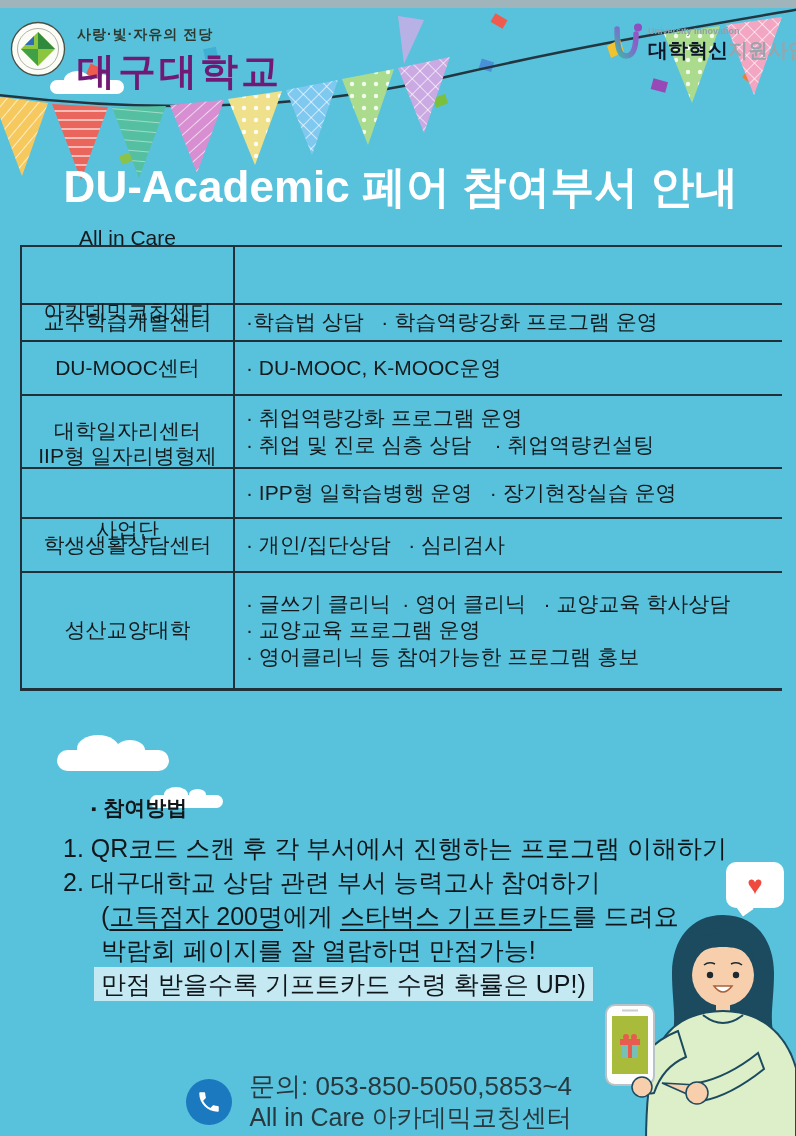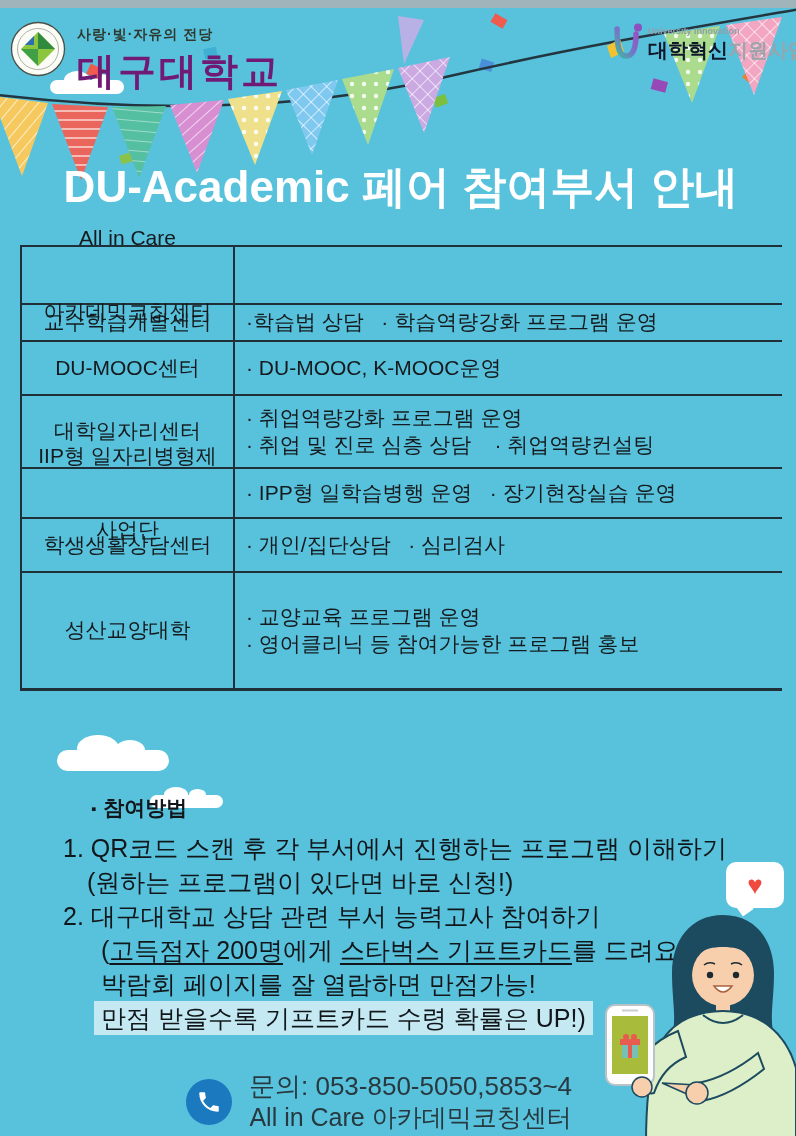--- a/index.html
+++ b/index.html
@@ -239,36 +239,36 @@
       </div>
       <div class="prog">
         <div class="prog-line">· 개인/집단상담   · 심리검사</div>
       </div>
     </div>
     <div class="trow r7">
       <div class="dept">
         <div class="dept-line">성산교양대학</div>
       </div>
       <div class="prog">
+        <div class="prog-line">· 글쓰기 클리닉  · 영어 클리닉   · 교양교육 학사상담</div>
         <div class="prog-line">· 교양교육 프로그램 운영</div>
         <div class="prog-line">· 영어클리닉 등 참여가능한 프로그램 홍보</div>
       </div>
     </div>
   </div>
 
   <div class="cloud cloud-mid"></div>
   <div class="cloud cloud-small"></div>
 
   <div class="howto">
     <div class="howto-heading">
       <span class="howto-bullet">▪</span>
       <span>참여방법</span>
     </div>
     <div class="howto-line">1. QR코드 스캔 후 각 부서에서 진행하는 프로그램 이해하기</div>
-    <div class="howto-line ind1">(원하는 프로그램이 있다면 바로 신청!)</div>
     <div class="howto-line">2. 대구대학교 상담 관련 부서 능력고사 참여하기</div>
     <div class="howto-line ind2"><span>(</span><span class="ul">고득점자 200명</span><span>에게 </span><span class="ul">스타벅스 기프트카드</span><span>를 드려요</span></div>
     <div class="howto-line ind2">박람회 페이지를 잘 열람하면 만점가능!</div>
     <div class="howto-line ind2"><span class="hl">만점 받을수록 기프트카드 수령 확률은 UP!)</span></div>
   </div>
 
   <div class="heart-bubble">
     <span class="heart-glyph">♥</span>
   </div>
 

